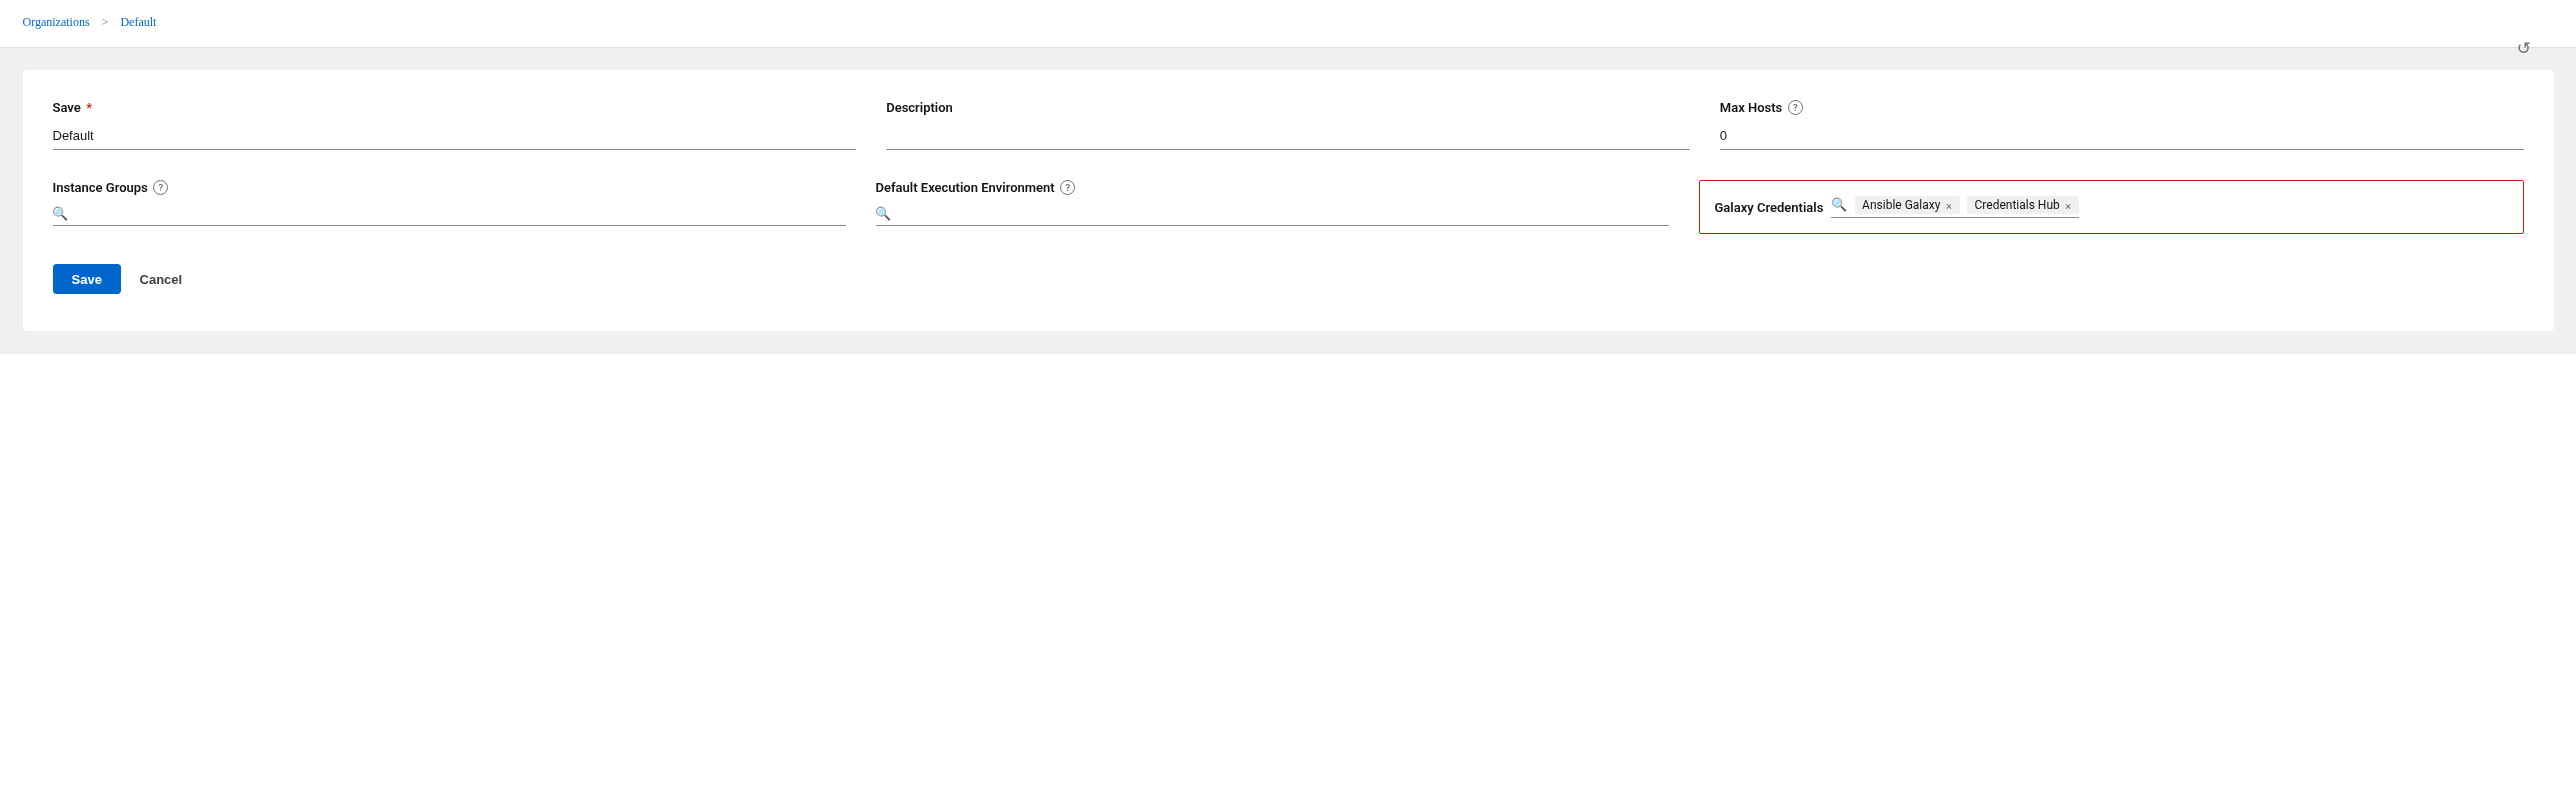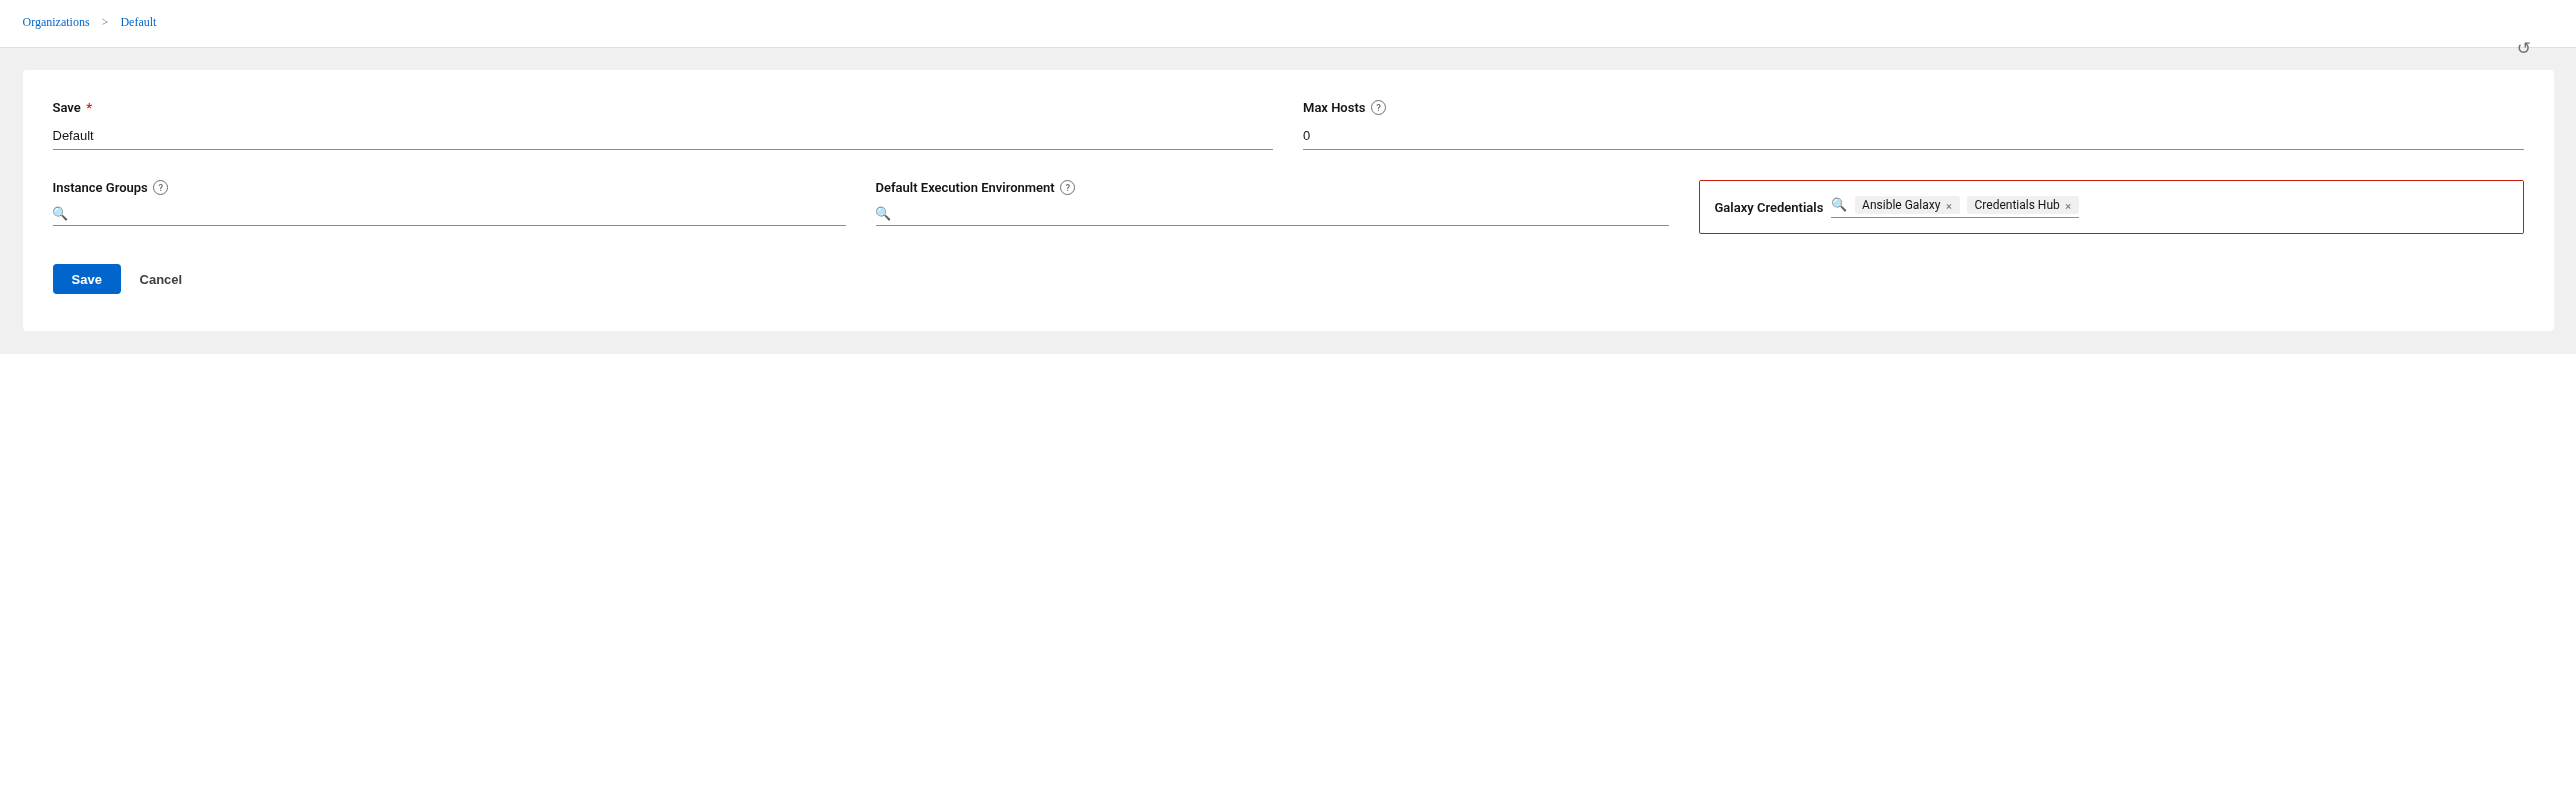--- a/index.html
+++ b/index.html
@@ -255,20 +255,24 @@
 
       <div class="form-row">
         <div class="form-group">
           <label class="form-label">
             <span>Save</span>
             <span class="required-star">*</span>
           </label>
           <input class="form-input" type="text" value="Default" style="">
         </div>
 
+        <div class="form-group">
+          <label class="form-label">Description</label>
+          <input class="form-input" type="text" style="">
+        </div>
 
         <div class="form-group">
           <label class="form-label">
             <span>Max Hosts</span>
             <span class="help-icon">?</span>
           </label>
           <input class="max-hosts-input" type="number" value="0" style="">
         </div>
       </div>
 

